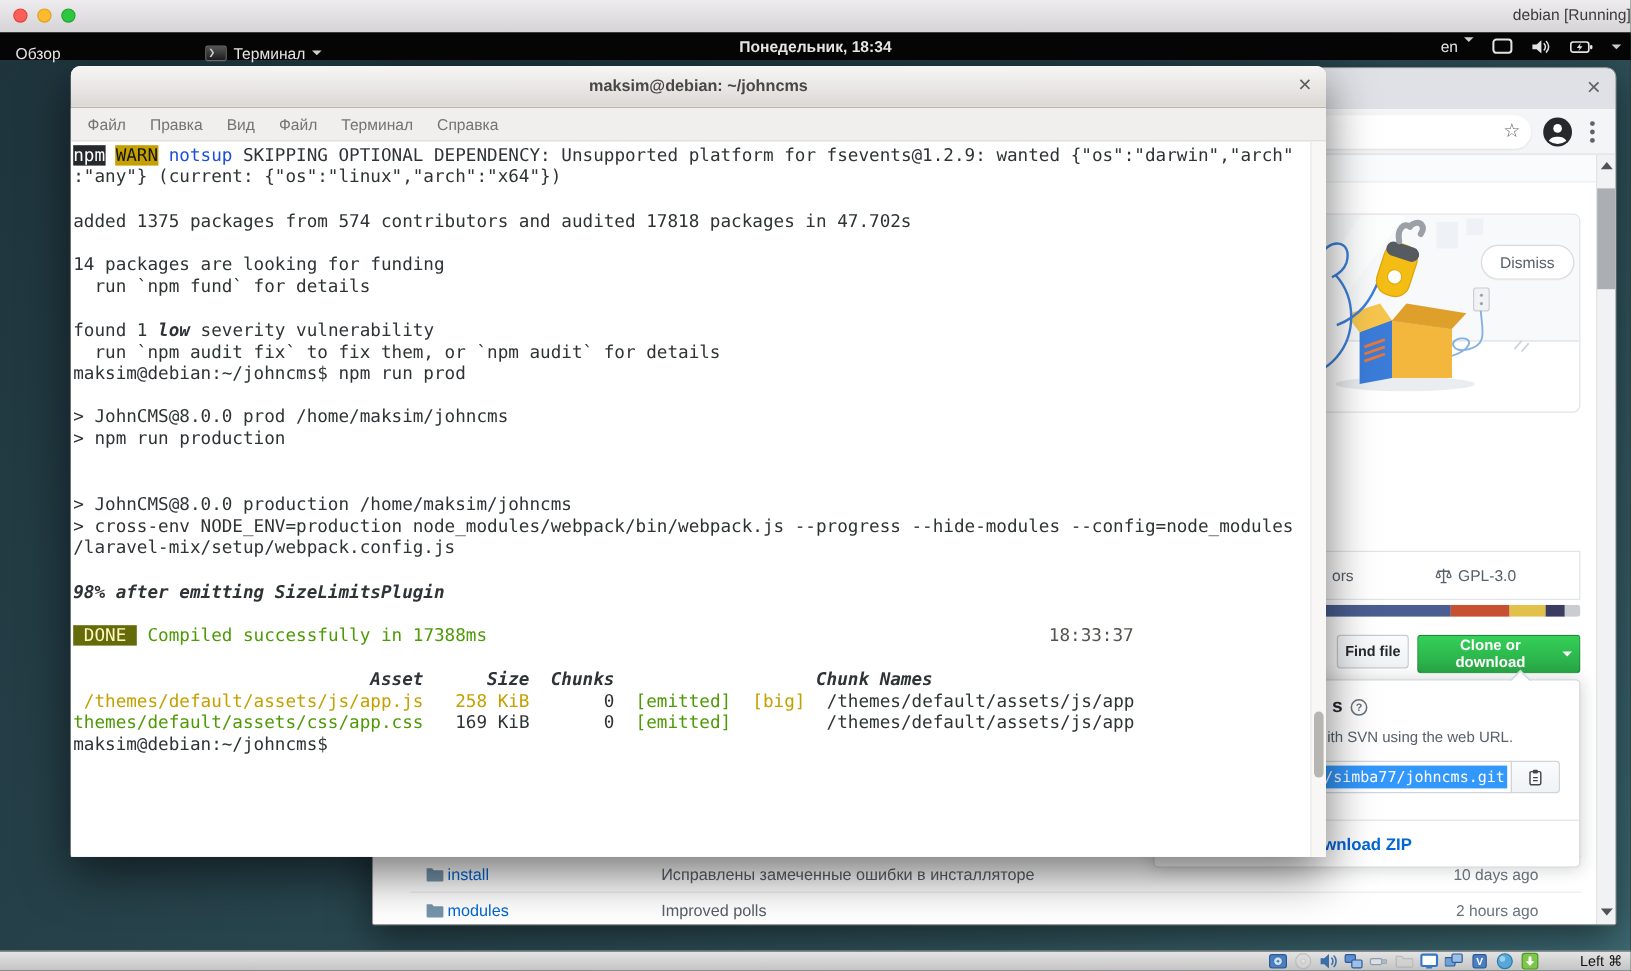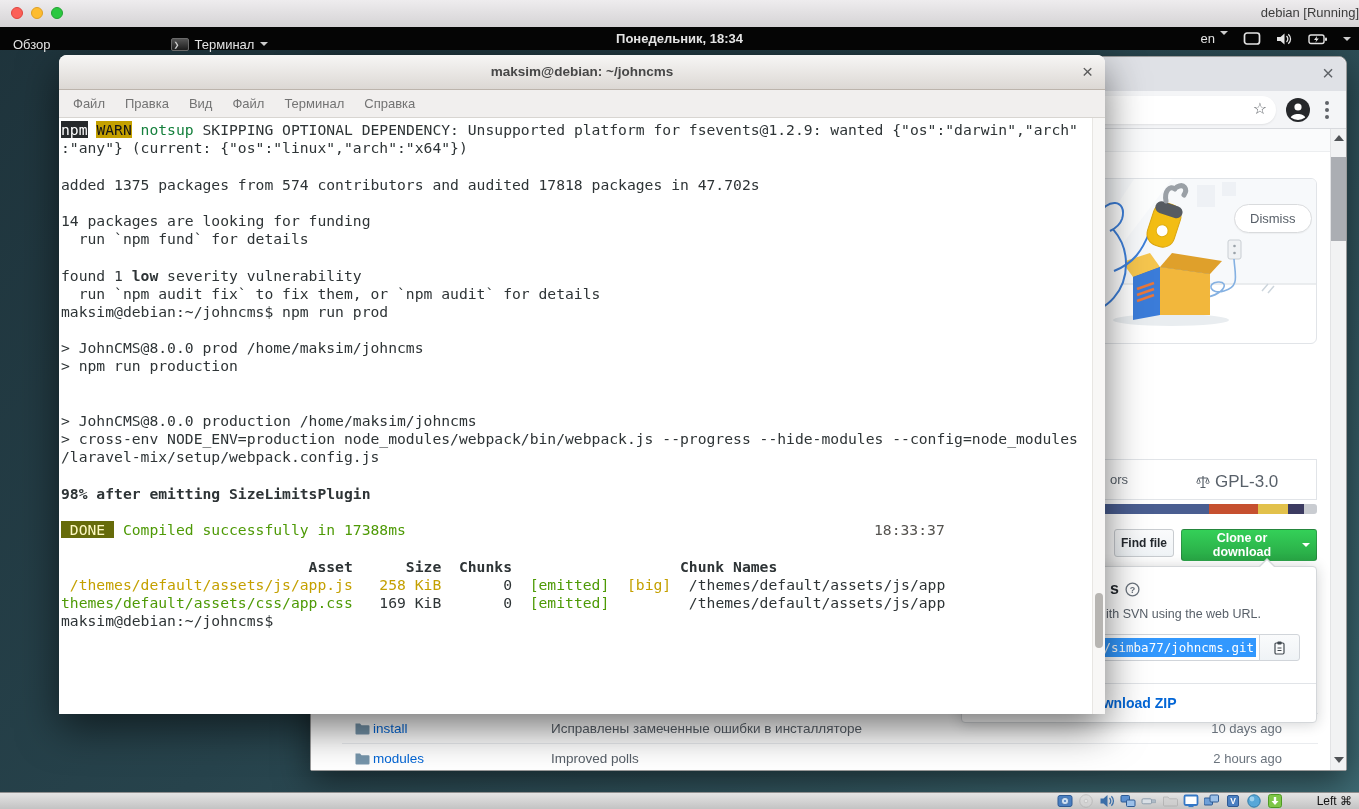--- a/index.html
+++ b/index.html
@@ -50,21 +50,21 @@
   .b-page{position:absolute;left:0;top:72px;right:0;bottom:0;background:#fff;overflow:hidden;}
   .pagehead-strip{position:absolute;left:0;top:0;right:16px;height:22px;background:#fafbfc;border-bottom:1px solid #eceef0;}
   
   .notice-card{position:absolute;left:40px;top:49px;width:966px;height:166px;border:1px solid #e1e4e8;border-radius:6px;box-sizing:border-box;background:#fff;overflow:hidden;}
   .promo-svg{position:absolute;right:0;top:0;}
   .dismiss{position:absolute;left:882px;top:25px;height:29px;padding:0 15px;border-radius:15px;border:1px solid #d9dbdd;
            background:#fff;color:#586069;font-size:13px;font-family:inherit;box-shadow:0 1px 1px rgba(27,31,35,.04);}
   
   .stats-box{position:absolute;left:40px;top:330px;width:966px;height:41px;border:1px solid #e1e4e8;background:#fff;box-sizing:border-box;}
   .contrib-frag{position:absolute;left:758px;top:12px;font-size:13px;color:#586069;}
-  .license{position:absolute;left:844px;top:12px;font-size:17px;color:#586069;display:flex;align-items:center;gap:5px;}
+  .license{position:absolute;left:844px;top:12px;font-size:13px;color:#586069;display:flex;align-items:center;gap:5px;}
   .langbar{position:absolute;left:40px;top:375px;width:966px;height:10px;border-radius:3px;overflow:hidden;display:flex;}
   .langbar i{display:block;height:10px;}
   
   .findfile{position:absolute;left:803px;top:400px;width:60px;height:28px;font-size:12px;font-weight:bold;color:#24292e;
             background:linear-gradient(#fafbfc,#eff3f6);border:1px solid #c8ccd0;border-radius:3px;font-family:inherit;}
   .clonebtn{position:absolute;left:870px;top:400px;width:136px;height:32px;font-size:12.5px;font-weight:bold;color:#fff;
             background:linear-gradient(#34d058,#28a745);border:1px solid rgba(27,31,35,.25);border-radius:3px;font-family:inherit;
             display:flex;align-items:center;justify-content:center;gap:6px;}
   .caret-white{display:inline-block;width:0;height:0;border-left:4px solid transparent;border-right:4px solid transparent;border-top:4px solid #fff;}
   
@@ -104,22 +104,22 @@
   .t-close{position:absolute;right:12px;top:3px;font-size:19px;color:#5c5c5c;line-height:28px;}
   .t-menubar{position:absolute;left:0;top:35px;right:0;height:28px;background:#f1efee;border-bottom:1px solid #d8d5d1;box-sizing:border-box;
              display:flex;align-items:center;padding-left:4px;font-size:13px;color:#737373;}
   .t-menu-item{padding:0 10px;line-height:27px;}
   .t-body{position:absolute;left:0;top:63px;right:0;bottom:0;background:#fff;overflow:hidden;}
   .t-output{position:absolute;left:2px;top:3px;font-family:"DejaVu Sans Mono",monospace;font-size:14.7px;line-height:18.2px;
             color:#2e3436;white-space:pre;}
   .tline{height:18.2px;position:relative;}
   .seg-inv{background:#26292b;color:#fff;}
   .seg-warn{background:#c4a000;color:#161616;}
-  .seg-dim{color:#15803d;margin-top:32px;}
-  .seg-b{font-weight:bold;}
+  .seg-dim{color:#1d4ed8;margin-top:32px;}
+  .seg-b{font-weight:bold;font-style:italic;}
   .seg-g{color:#4e9a06;}
   .seg-y{color:#c4a000;}
   .seg-done{background:#666b0a;color:#fef9c3;}
   .seg-time{position:absolute;left:813px;top:0;color:#55534f;}
   .t-scrollbar{position:absolute;right:0;top:0;bottom:0;width:13px;background:#f8f7f6;border-left:1px solid #e8e6e3;box-sizing:border-box;}
   .t-thumb{position:absolute;left:2px;width:8px;top:475px;height:55px;background:#b7b5b2;border-radius:4px;}
 </style>
 </head>
 <body>
 

